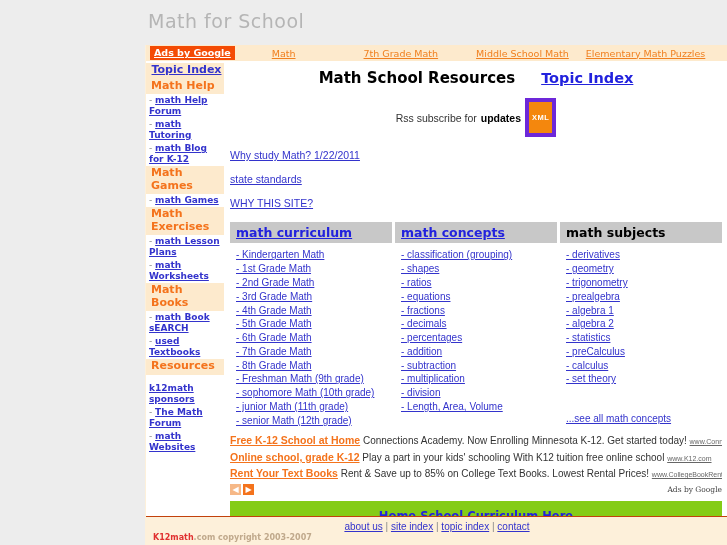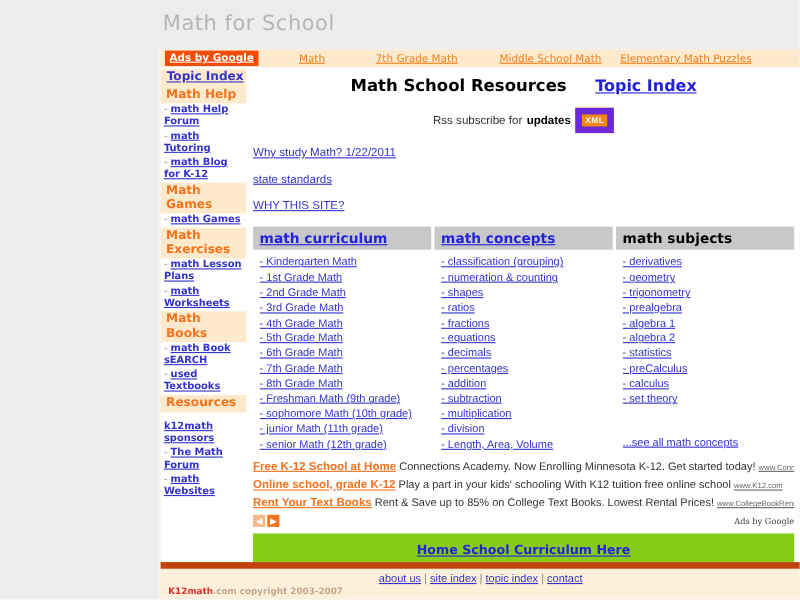--- a/index.html
+++ b/index.html
@@ -55,21 +55,21 @@
     white-space: nowrap;
     font-family: "DejaVu Sans", sans-serif;
   }
   #top-ads .navlink {
     color: #f08020;
     font-size: 9.5px;
     white-space: nowrap;
     font-family: "DejaVu Sans", sans-serif;
   }
   #top-ads .s1 { margin-left: 37px; }
-  #top-ads .s2 { margin-left: 46px; }
+  #top-ads .s2 { margin-left: 68px; }
   #top-ads .s3 { margin-left: 38px; }
   #top-ads .s4 { margin-left: 17px; }
 
   
   #body-split { display: flex; align-items: flex-start; }
 
   
   #sidebar {
     width: 78px;
     padding-top: 2px;
@@ -124,22 +124,22 @@
   }
   #rss-row {
     margin-top: 11px;
     font-size: 10.5px; color: #333;
     display: flex; justify-content: center; align-items: center; gap: 4px;
   }
   #rss-row b { color: #000; }
   #xml-badge {
     background: #f4870d; color: #fff;
     font-size: 7.5px; font-weight: bold;
-    padding: 1px 3px; letter-spacing: 0.5px;
-    border: 6px solid #6d28d9;
+    padding: 11px 3px; letter-spacing: 0.5px;
+    border: 4px solid #6d28d9;
   }
   .center-link {
     display: block; text-align: left;
     margin-top: 12px;
     font-size: 10.5px; color: #3333cc;
   }
 
   
   #cols {
     display: flex;
@@ -219,21 +219,21 @@
     font-size: 9.5px;
     color: #cc44aa;
   }
 
   
   #footer {
     position: absolute;
     left: 0; right: 0; bottom: 0;
     height: 28px;
     background: #fdf0da;
-    border-top: 6px solid #c2410c;
+    border-top: 1px solid #c2410c;
   }
   #footer-links {
     text-align: center;
     padding-top: 4px;
     font-size: 10px;
     color: #555;
   }
   #footer-links a { color: #3333cc; }
   #footer-links .sep { color: #888; }
   #copyright {
@@ -336,25 +336,24 @@
             <span class="item"><a href="#">- senior Math (12th grade)</a></span>
           </div>
         </div>
 
         <div class="col">
           <div class="col-head">
             <a href="#">math concepts</a>
           </div>
           <div class="col-list">
             <span class="item"><a href="#">- classification (grouping)</a></span>
-            <span class="item"><a href="#">- numeration &amp; counting</a></span>
             <span class="item"><a href="#">- shapes</a></span>
             <span class="item"><a href="#">- ratios</a></span>
+            <span class="item"><a href="#">- equations</a></span>
             <span class="item"><a href="#">- fractions</a></span>
-            <span class="item"><a href="#">- equations</a></span>
             <span class="item"><a href="#">- decimals</a></span>
             <span class="item"><a href="#">- percentages</a></span>
             <span class="item"><a href="#">- addition</a></span>
             <span class="item"><a href="#">- subtraction</a></span>
             <span class="item"><a href="#">- multiplication</a></span>
             <span class="item"><a href="#">- division</a></span>
             <span class="item"><a href="#">- Length, Area, Volume</a></span>
           </div>
         </div>
 

